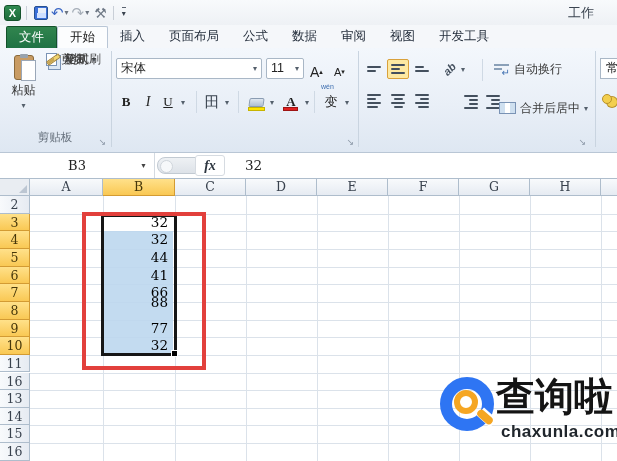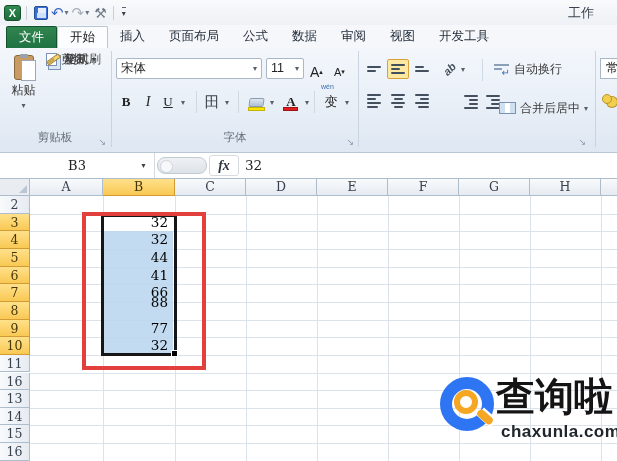--- a/index.html
+++ b/index.html
@@ -102,21 +102,21 @@
     border:1px solid #b8912c;box-shadow:5px 3px 0 0 #f3cf4e,5px 3px 0 1px #b8912c}
 
   
   .fbar{position:absolute;left:0;top:153px;width:617px;height:26px;background:#fff;border-bottom:1px solid #aebdcc}
   .namebox{position:absolute;left:0;top:0;width:155px;height:25px;border-right:1px solid #d4dae1;
     font-family:"DejaVu Serif",serif;font-size:13px;line-height:25px;text-align:center}
   .nbarrow{position:absolute;left:140px;top:9px;font-size:7px;color:#444}
   .pill{position:absolute;left:157px;top:4px;width:50px;height:17px;border:1px solid #c2cad2;border-radius:8px;
     background:linear-gradient(#eef1f4,#dde2e8)}
   .pill::before{content:"";position:absolute;left:2px;top:2px;width:11px;height:11px;border-radius:50%;background:#f6f8fa;border:1px solid #cfd5db}
-  .fxwrap{position:absolute;left:209px;top:2px;width:30px;height:21px;background:#fff;border:1px solid #d6dbe1;border-radius:3px;
+  .fxwrap{position:absolute;left:195px;top:2px;width:30px;height:21px;background:#fff;border:1px solid #d6dbe1;border-radius:3px;
     text-align:center;font-family:"Liberation Serif",serif;font-style:italic;font-weight:bold;font-size:14px;line-height:20px;color:#2d3640}
   .fval{position:absolute;left:245px;top:0;height:25px;line-height:25px;font-family:"DejaVu Serif",serif;font-size:13.5px}
 
   
   .grid{position:absolute;left:0;top:179px;width:617px;height:282px;background:#fff}
   .corner{position:absolute;left:0;top:0;width:30px;height:17px;background:#e9edf2;border-right:1px solid #aebdcc;border-bottom:1px solid #aebdcc}
   .corner::after{content:"";position:absolute;right:2px;bottom:2px;border-left:8px solid transparent;border-bottom:8px solid #bcc6d2}
   .colhead{position:absolute;top:0;height:17px;background:linear-gradient(#f8fafc,#e6ebf2);
     border-right:1px solid #aebdcc;border-bottom:1px solid #aebdcc;text-align:center;
     font-family:"DejaVu Serif",serif;font-size:12.5px;line-height:16px;color:#39424e}
@@ -238,21 +238,20 @@
           <span class="rbar"></span>
         </span>
     </div>
     <div class="fbtn dd" style="left:190px;width:10px">▾</div>
     <span class="isep" style="left:202px;top:43px"></span>
     <div class="fbtn" style="left:208px;width:22px">
       <span class="phon">变</span>
       <span class="pinyin">wén</span>
     </div>
     <div class="fbtn dd" style="left:230px;width:10px">▾</div>
-    <div class="glabel">字体</div>
     <span class="launcher">↘</span>
   </div>
 
   <div class="group alng">
     <div class="abtn" style="left:3px;top:11px">
       <span class="lines al-left">
           <i class="w14"></i>
           <i class="w9"></i>
         </span>
     </div>

